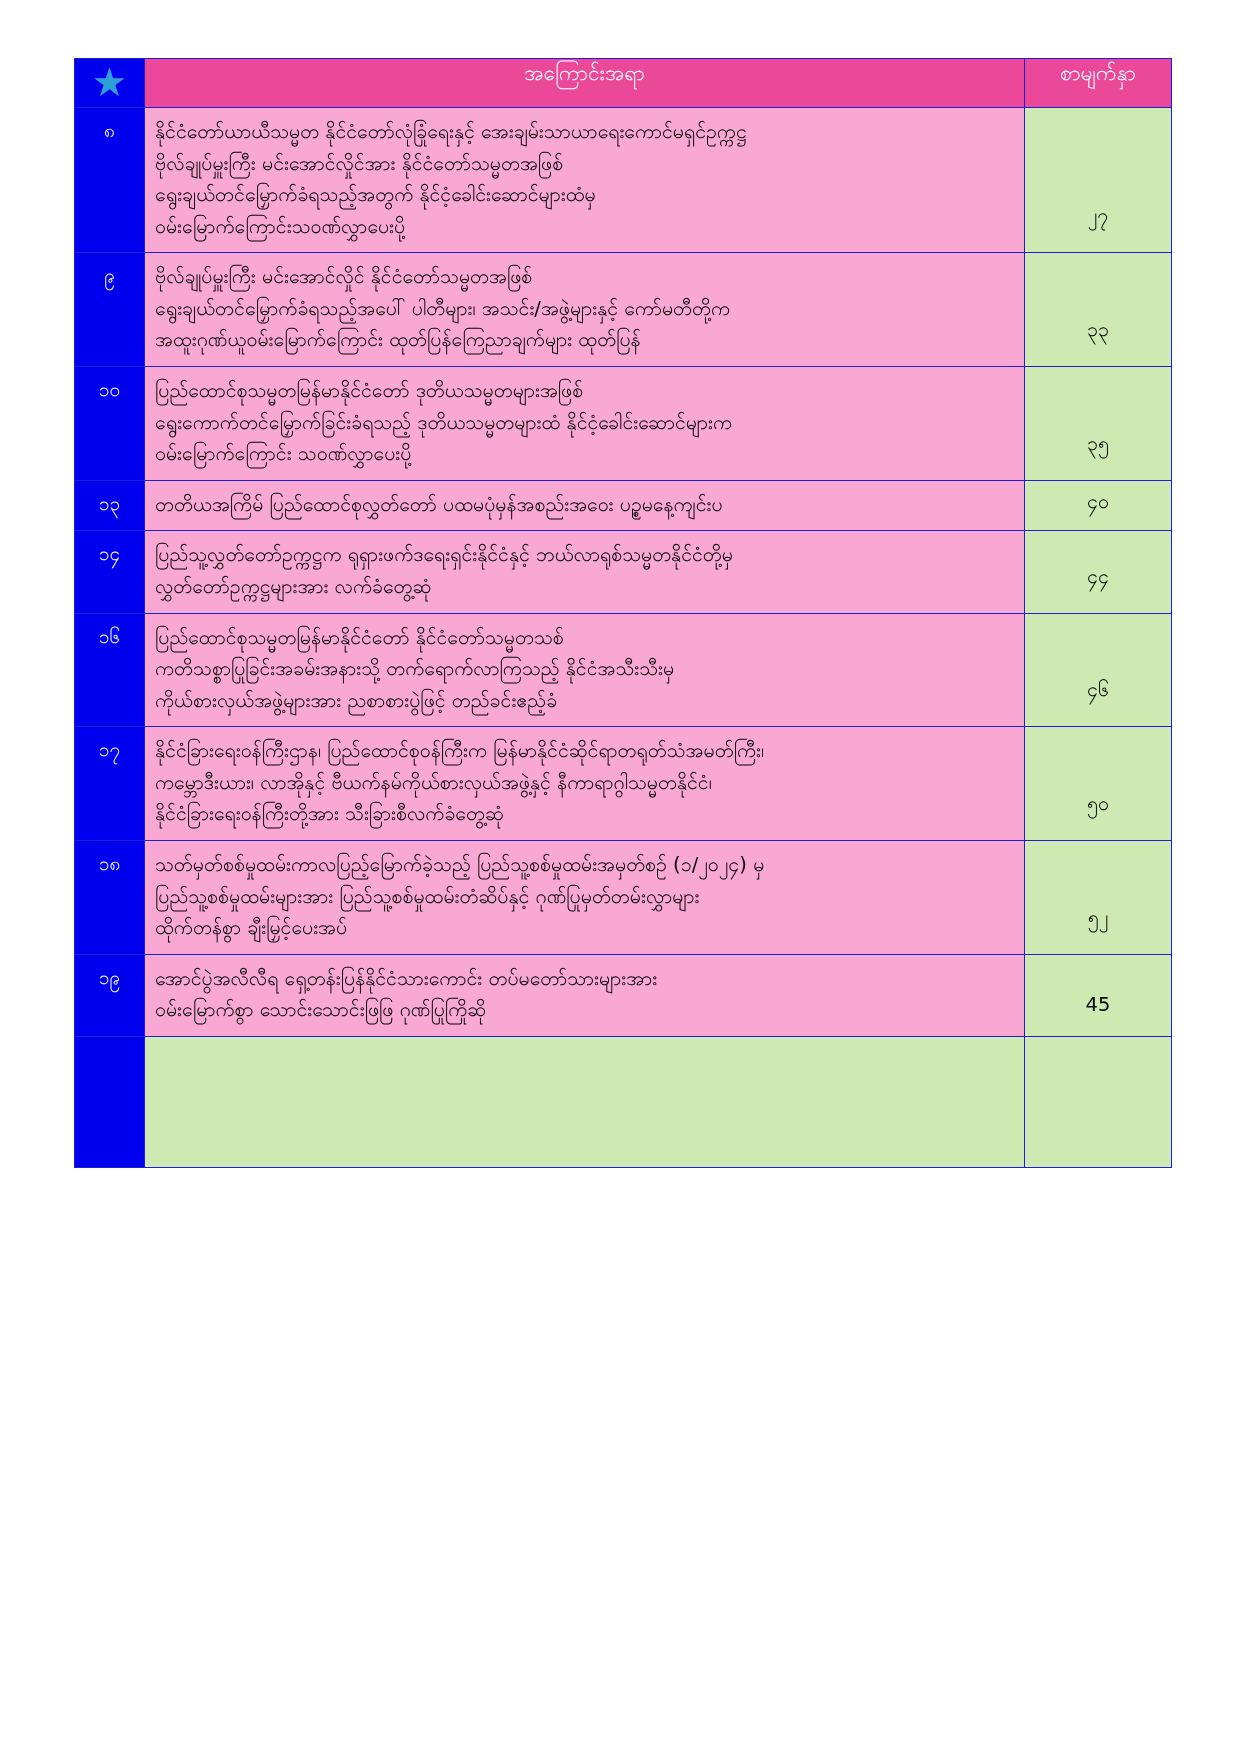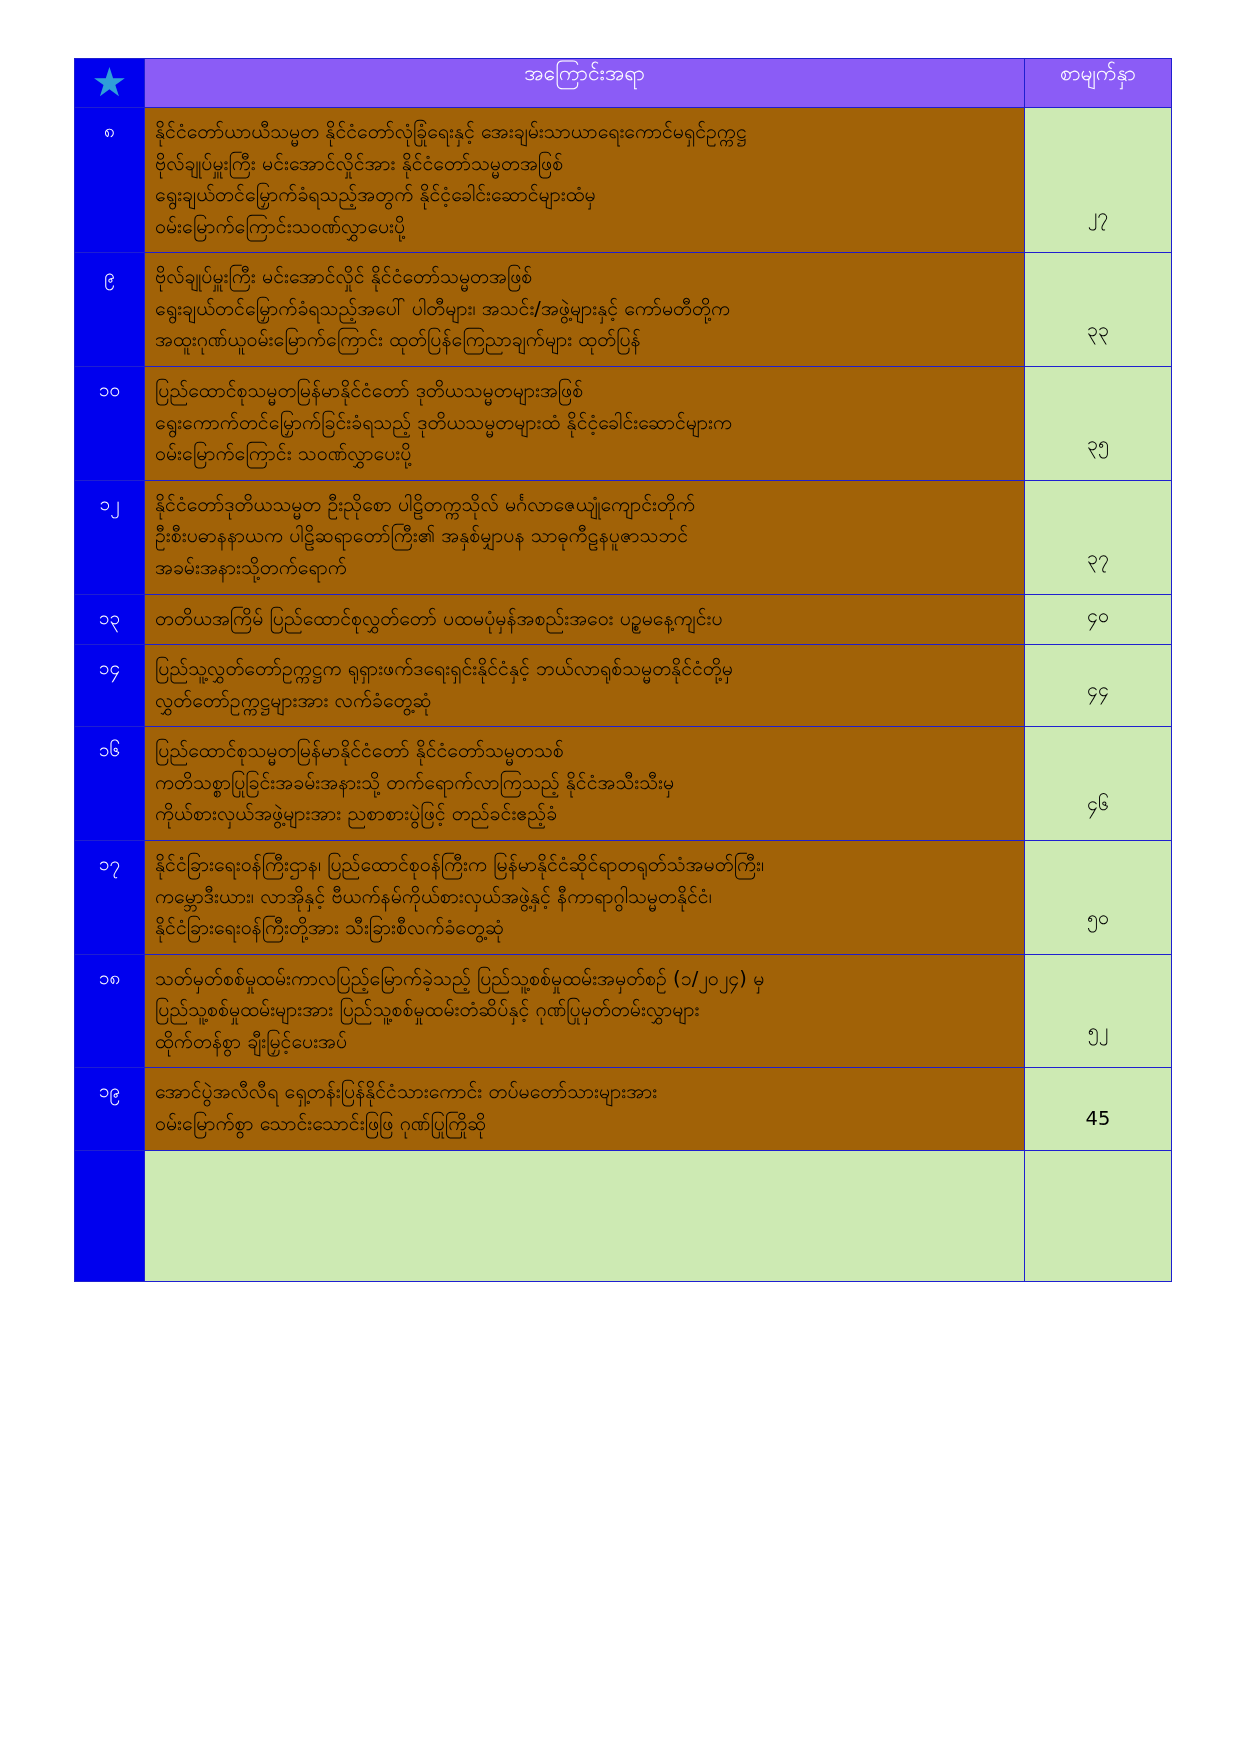--- a/index.html
+++ b/index.html
@@ -28,21 +28,21 @@
     border: 1px solid #1f1fd0;
     vertical-align: top;
     padding: 0;
   }
   
   col.c-num   { width: 70px; }
   col.c-body  { width: 880px; }
   col.c-page  { width: 147px; }
 
   thead th {
-    background: #8b5cf6;
+    background: #ec4899;
     color: #ffffff;
     height: 48px;
     font-size: 21px;
     font-weight: normal;
     text-align: center;
     vertical-align: middle;
   }
   thead th.star-cell {
     background: #0000ee;
     position: relative;
@@ -55,21 +55,21 @@
     color: #2f9fd8;
   }
   tbody td.num {
     background: #0000ee;
     color: #ffffff;
     font-size: 19px;
     text-align: center;
     padding-top: 10px;
   }
   tbody td.body {
-    background: #a16207;
+    background: #f9a8d4;
     color: #000000;
     font-size: 19.5px;
     line-height: 1.62;
     padding: 8px 8px 10px 10px;
   }
   tbody td.body .ln { display: block; white-space: nowrap; }
   tbody td.pageno {
     background: #cdeab3;
     color: #000000;
     font-size: 19.5px;
@@ -126,29 +126,20 @@
         <tr>
           <td class="num">၁၀</td>
           <td class="body">
             <span class="ln">ပြည်ထောင်စုသမ္မတမြန်မာနိုင်ငံတော် ဒုတိယသမ္မတများအဖြစ်</span>
             <span class="ln">ရွေးကောက်တင်မြှောက်ခြင်းခံရသည့် ဒုတိယသမ္မတများထံ နိုင်ငံ့ခေါင်းဆောင်များက</span>
             <span class="ln">ဝမ်းမြောက်ကြောင်း သဝဏ်လွှာပေးပို့</span>
           </td>
           <td class="pageno">၃၅</td>
         </tr>
         <tr>
-          <td class="num">၁၂</td>
-          <td class="body">
-            <span class="ln">နိုင်ငံတော်ဒုတိယသမ္မတ ဦးညိုစော ပါဠိတက္ကသိုလ် မင်္ဂလာဇေယျုံကျောင်းတိုက်</span>
-            <span class="ln">ဦးစီးပဓာနနာယက ပါဠိဆရာတော်ကြီး၏ အနှစ်မျှာပန သာဓုကီဠနပူဇာသဘင်</span>
-            <span class="ln">အခမ်းအနားသို့တက်ရောက်</span>
-          </td>
-          <td class="pageno">၃၇</td>
-        </tr>
-        <tr>
           <td class="num">၁၃</td>
           <td class="body">
             <span class="ln">တတိယအကြိမ် ပြည်ထောင်စုလွှတ်တော် ပထမပုံမှန်အစည်းအဝေး ပဉ္စမနေ့ကျင်းပ</span>
           </td>
           <td class="pageno mid">၄၀</td>
         </tr>
         <tr>
           <td class="num">၁၄</td>
           <td class="body">
             <span class="ln">ပြည်သူ့လွှတ်တော်ဥက္ကဋ္ဌက ရုရှားဖက်ဒရေးရှင်းနိုင်ငံနှင့် ဘယ်လာရုစ်သမ္မတနိုင်ငံတို့မှ</span>

